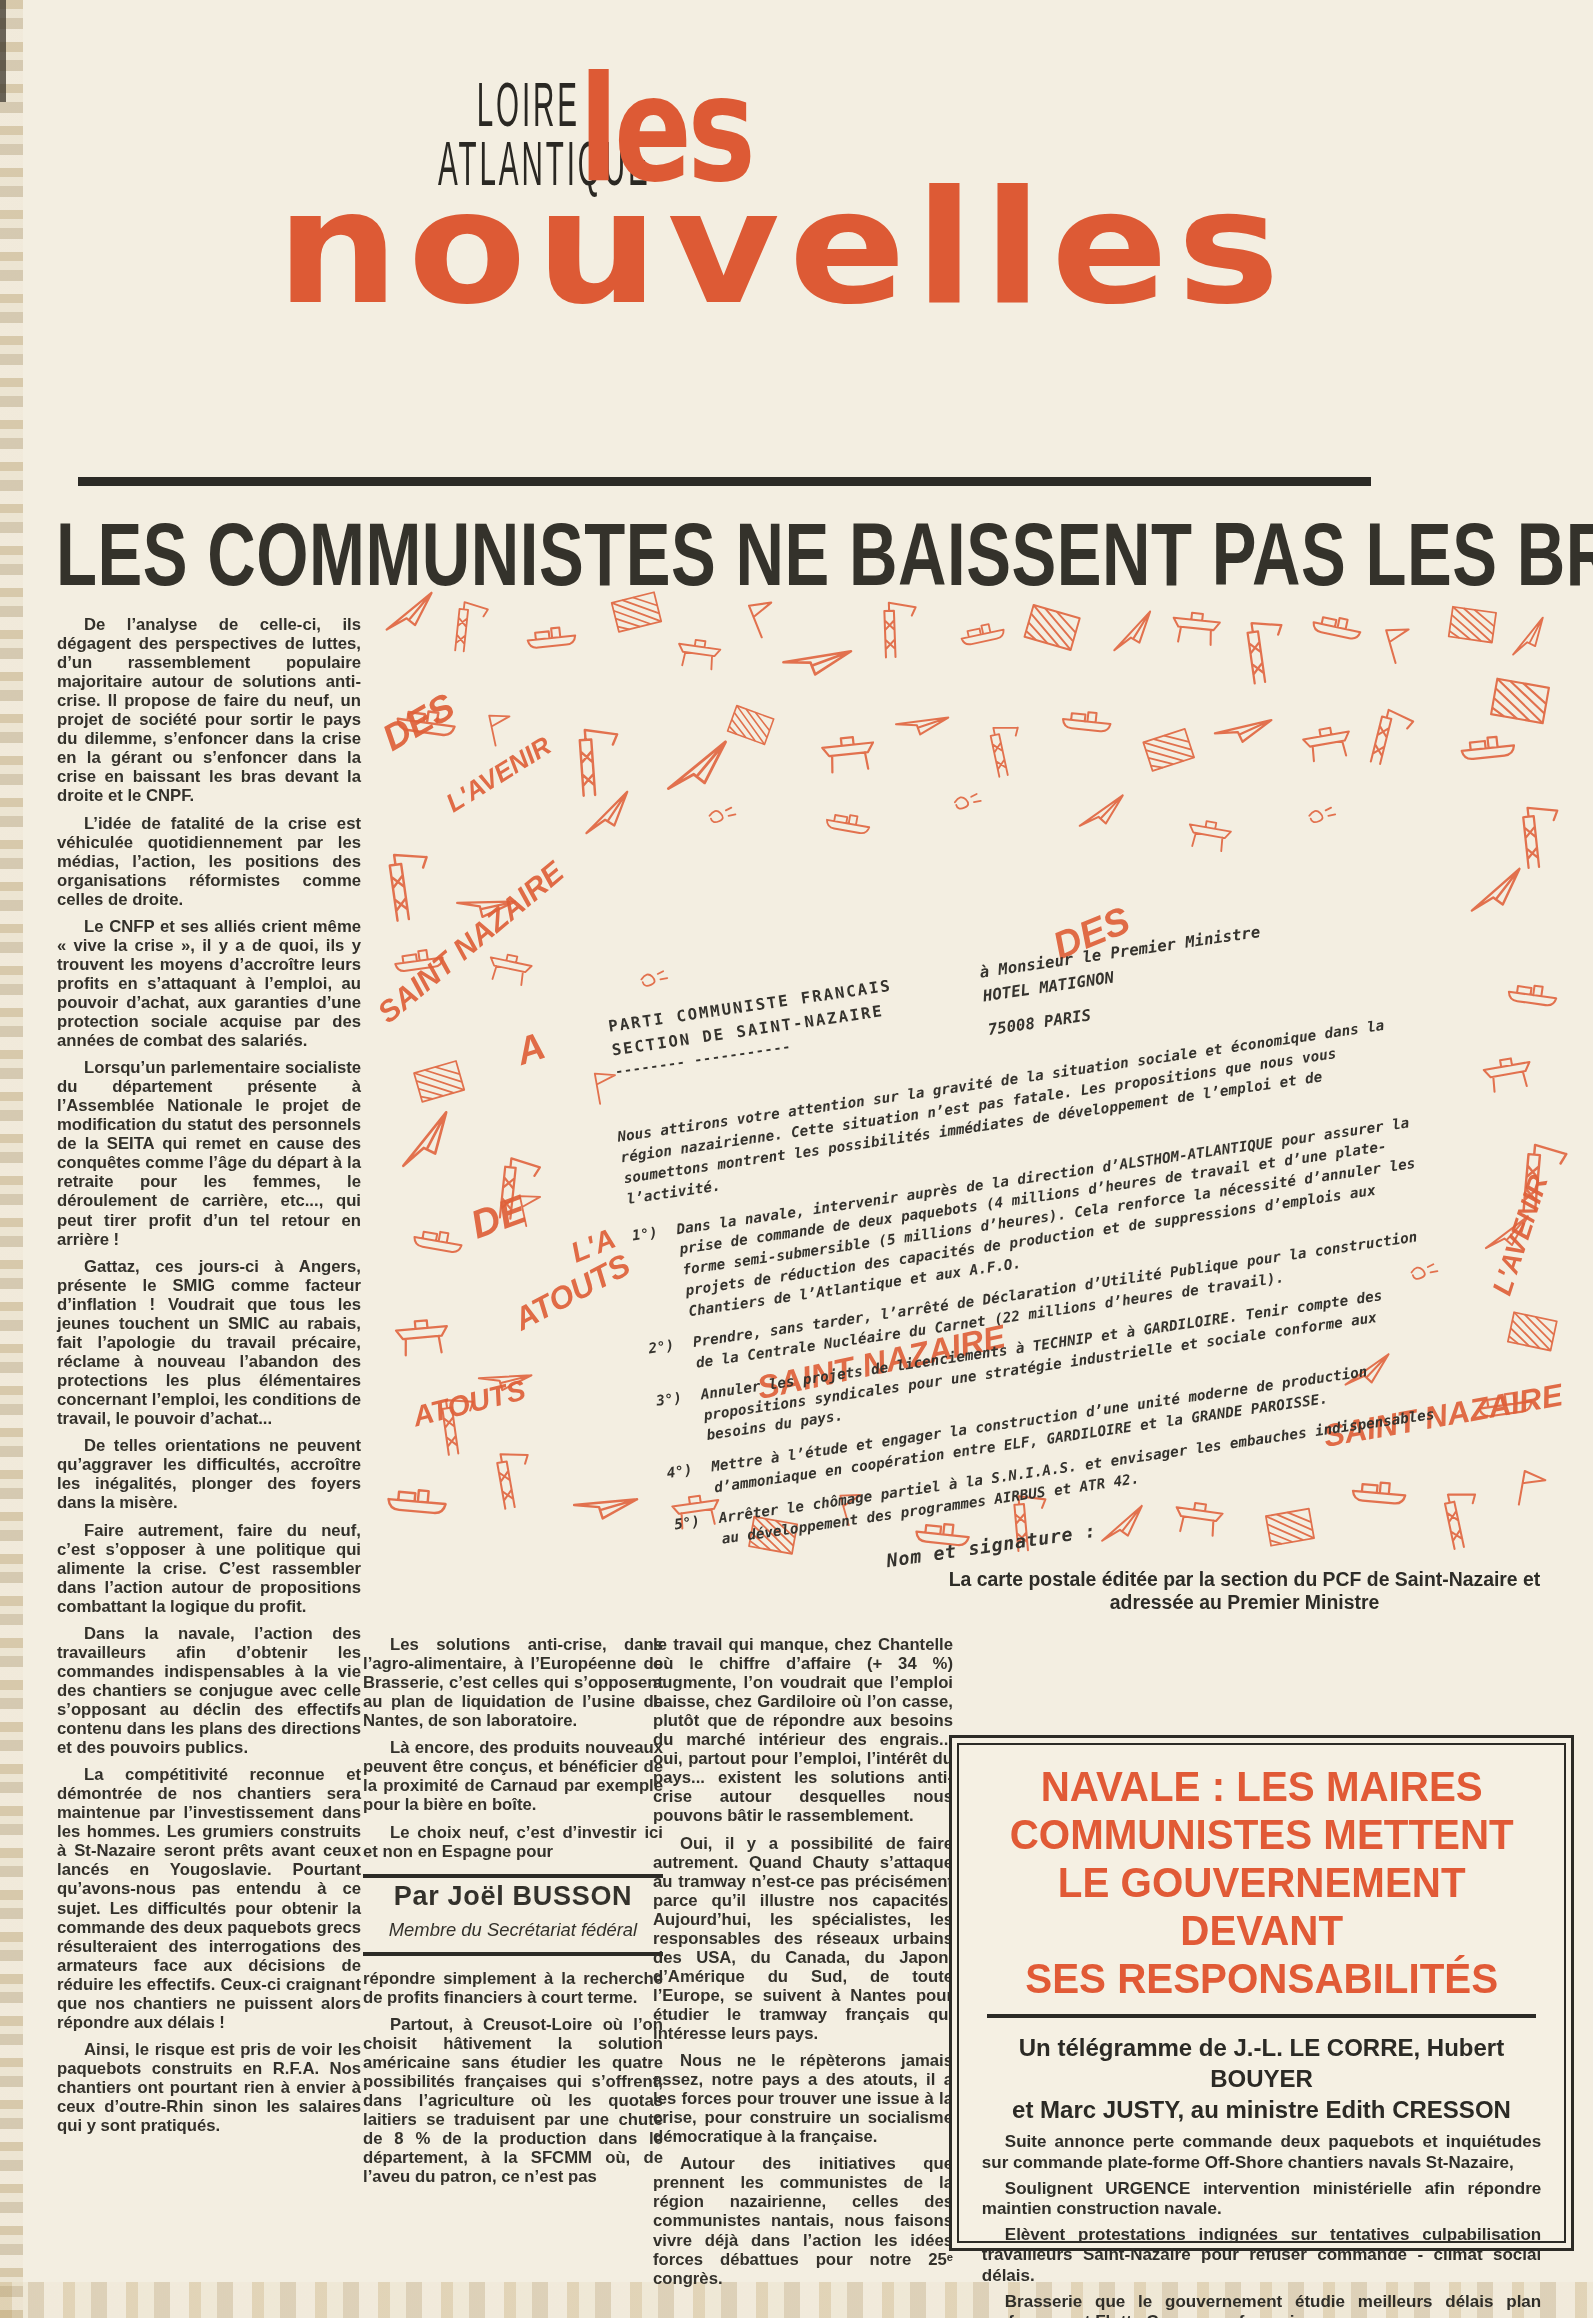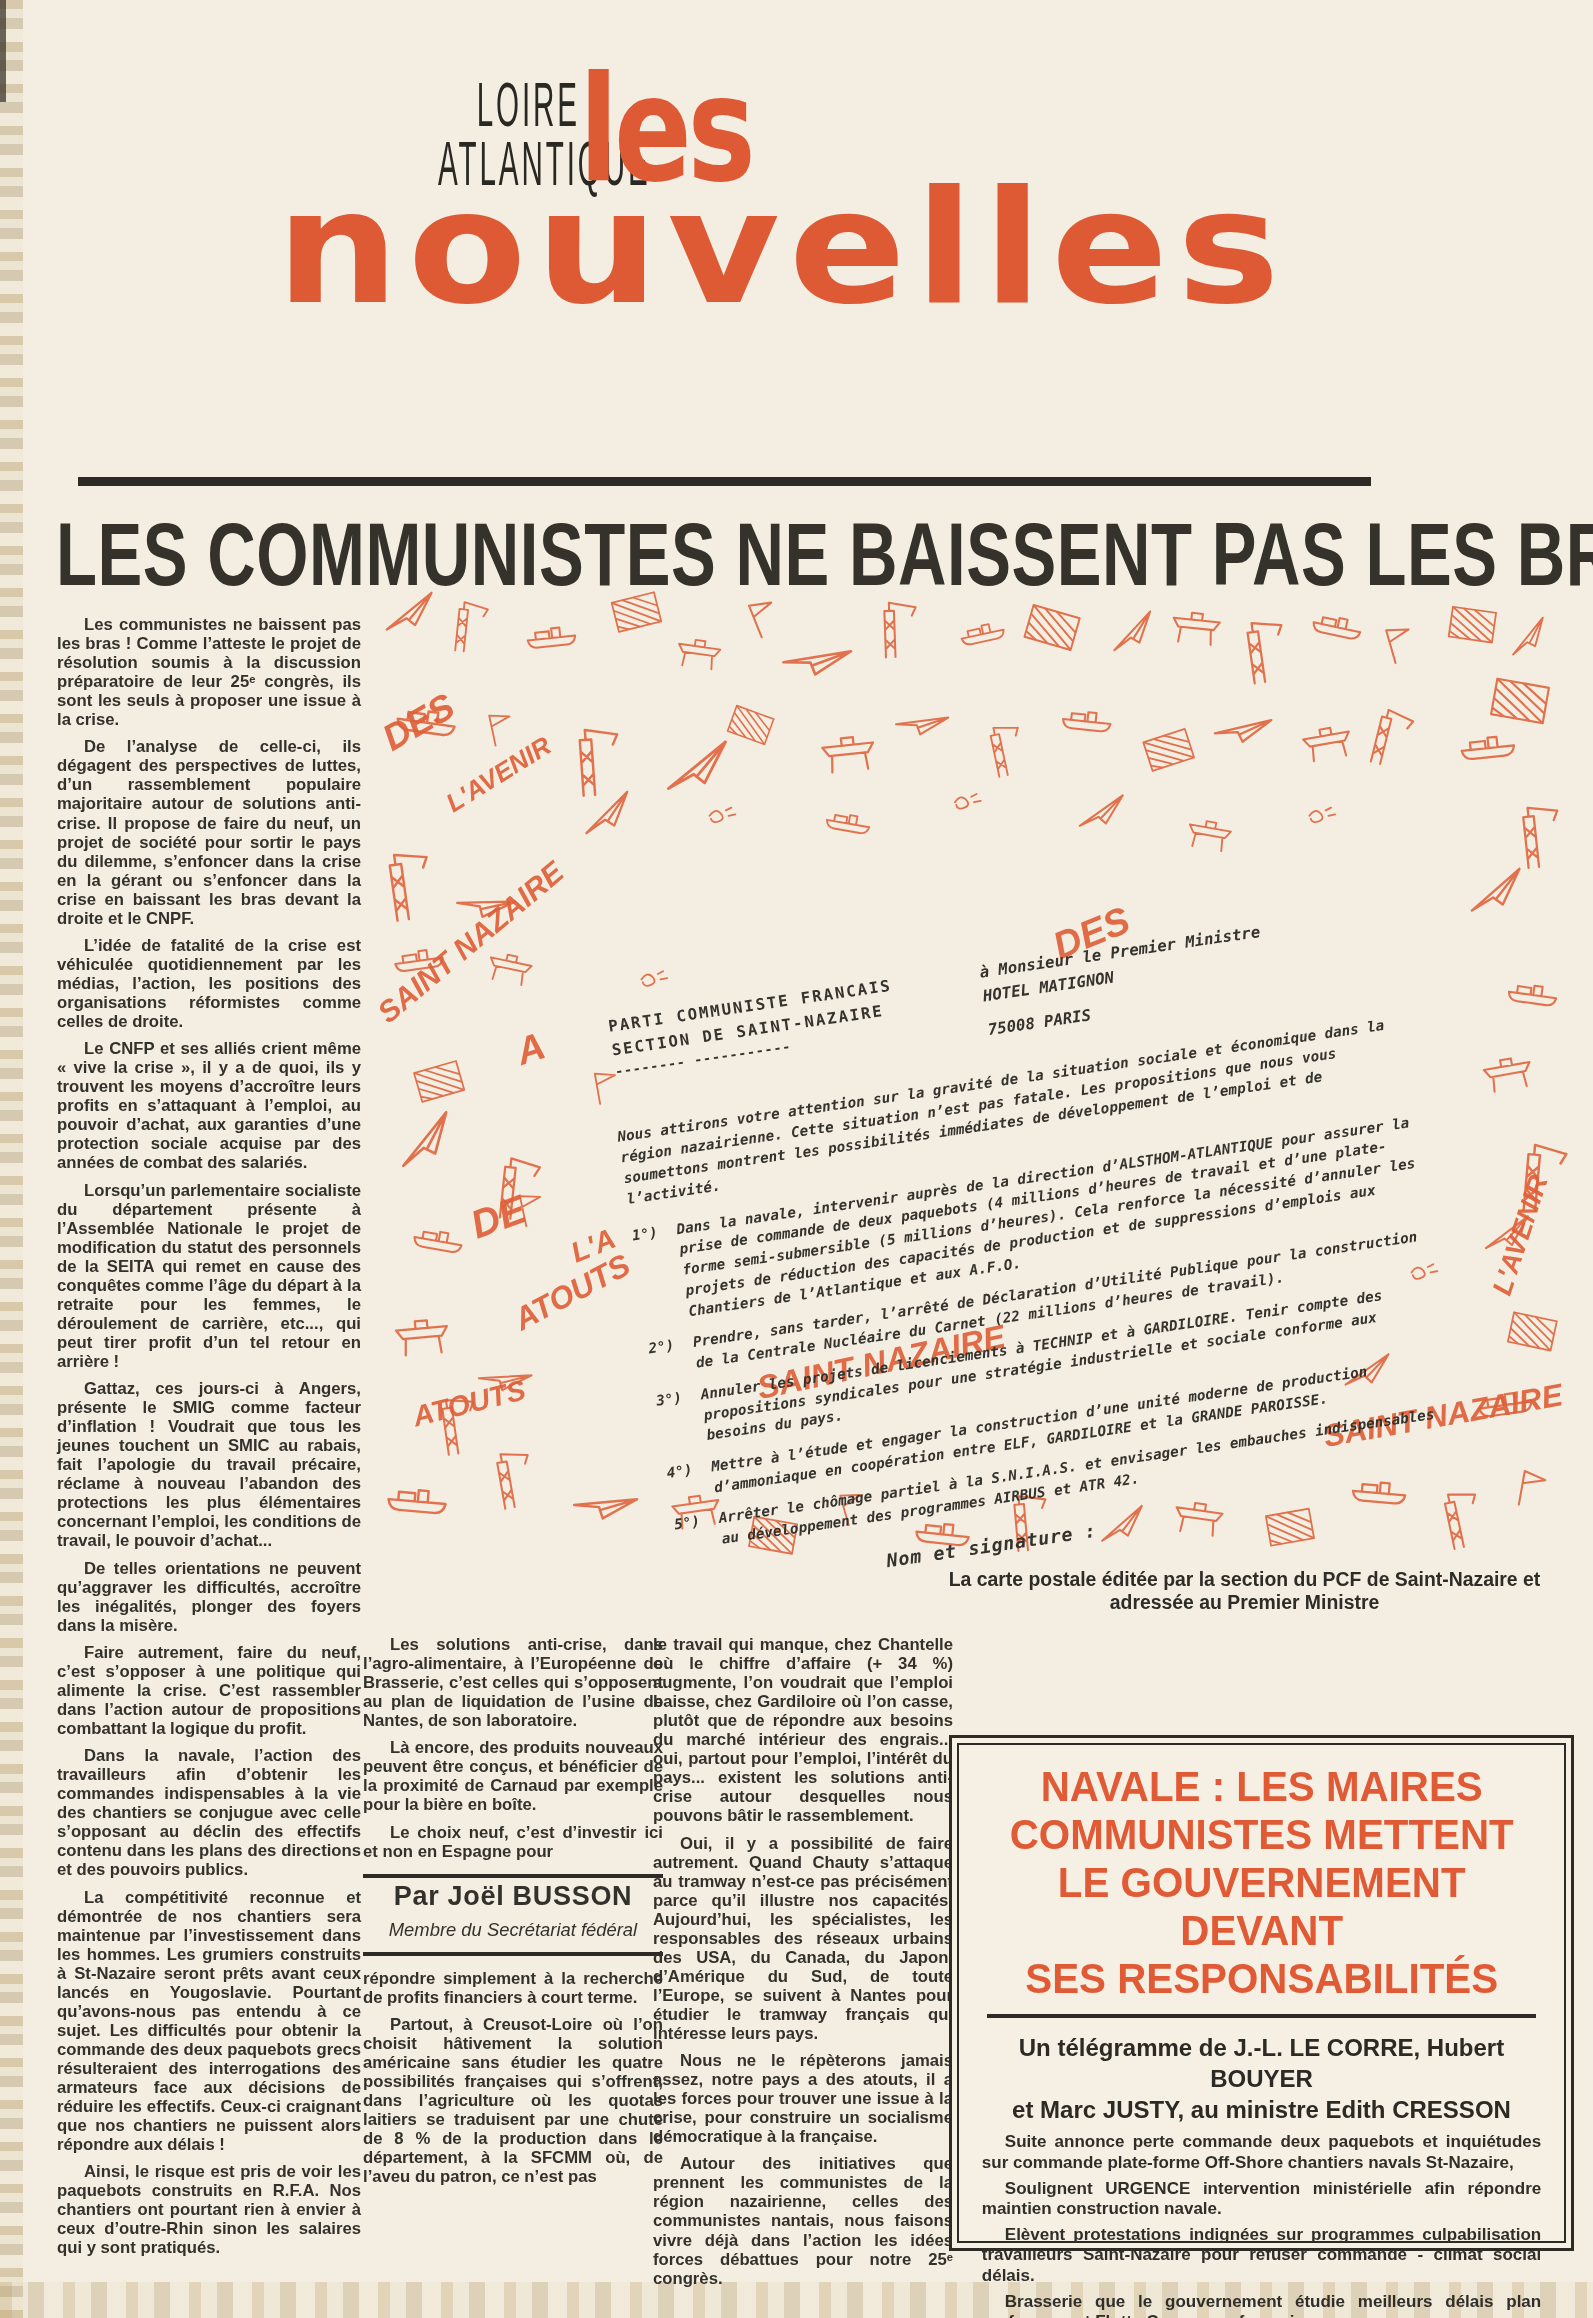--- a/index.html
+++ b/index.html
@@ -106,21 +106,20 @@
     <div>ATLANTIQUE</div>
   </div>
   <div class="m-les">les</div>
   <div class="m-nouv">nouvelles</div>
 
   <div class="m-rule"></div>
 
   <div class="headline">LES COMMUNISTES NE BAISSENT PAS LES BRAS</div>
 
   <div class="col col-left">
-    <p>Les communistes ne baissent pas les bras ! Comme l’atteste le projet de résolution soumis à la discussion préparatoire de leur 25ᵉ congrès, ils sont les seuls à proposer une issue à la crise.</p>
     <p>De l’analyse de celle-ci, ils dégagent des perspectives de luttes, d’un rassemblement populaire majoritaire autour de solutions anti-crise. Il propose de faire du neuf, un projet de société pour sortir le pays du dilemme, s’enfoncer dans la crise en la gérant ou s’enfoncer dans la crise en baissant les bras devant la droite et le CNPF.</p>
     <p>L’idée de fatalité de la crise est véhiculée quotidiennement par les médias, l’action, les positions des organisations réformistes comme celles de droite.</p>
     <p>Le CNFP et ses alliés crient même « vive la crise », il y a de quoi, ils y trouvent les moyens d’accroître leurs profits en s’attaquant à l’emploi, au pouvoir d’achat, aux garanties d’une protection sociale acquise par des années de combat des salariés.</p>
     <p>Lorsqu’un parlementaire socialiste du département présente à l’Assemblée Nationale le projet de modification du statut des personnels de la SEITA qui remet en cause des conquêtes comme l’âge du départ à la retraite pour les femmes, le déroulement de carrière, etc..., qui peut tirer profit d’un tel retour en arrière !</p>
     <p>Gattaz, ces jours-ci à Angers, présente le SMIG comme facteur d’inflation ! Voudrait que tous les jeunes touchent un SMIC au rabais, fait l’apologie du travail précaire, réclame à nouveau l’abandon des protections les plus élémentaires concernant l’emploi, les conditions de travail, le pouvoir d’achat...</p>
     <p>De telles orientations ne peuvent qu’aggraver les difficultés, accroître les inégalités, plonger des foyers dans la misère.</p>
     <p>Faire autrement, faire du neuf, c’est s’opposer à une politique qui alimente la crise. C’est rassembler dans l’action autour de propositions combattant la logique du profit.</p>
     <p>Dans la navale, l’action des travailleurs afin d’obtenir les commandes indispensables à la vie des chantiers se conjugue avec celle s’opposant au déclin des effectifs contenu dans les plans des directions et des pouvoirs publics.</p>
     <p>La compétitivité reconnue et démontrée de nos chantiers sera maintenue par l’investissement dans les hommes. Les grumiers construits à St-Nazaire seront prêts avant ceux lancés en Yougoslavie. Pourtant qu’avons-nous pas entendu à ce sujet. Les difficultés pour obtenir la commande des deux paquebots grecs résulteraient des interrogations des armateurs face aux décisions de réduire les effectifs. Ceux-ci craignant que nos chantiers ne puissent alors répondre aux délais !</p>
     <p>Ainsi, le risque est pris de voir les paquebots construits en R.F.A. Nos chantiers ont pourtant rien à envier à ceux d’outre-Rhin sinon les salaires qui y sont pratiqués.</p>
@@ -315,21 +314,21 @@
         <div>SES RESPONSABILITÉS</div>
       </div>
       <div class="t-rule"></div>
       <div class="t-sub">
         <div>Un télégramme de J.-L. LE CORRE, Hubert BOUYER</div>
         <div>et Marc JUSTY, au ministre Edith CRESSON</div>
       </div>
       <div class="t-body">
         <p>Suite annonce perte commande deux paquebots et inquiétudes sur commande plate-forme Off-Shore chantiers navals St-Nazaire,</p>
         <p>Soulignent URGENCE intervention ministérielle afin répondre maintien construction navale.</p>
-        <p>Elèvent protestations indignées sur programmes culpabilisation travailleurs Saint-Nazaire pour refuser commande - climat social délais.</p>
+        <p>Elèvent protestations indignées sur tentatives culpabilisation travailleurs Saint-Nazaire pour refuser commande - climat social délais.</p>
         <p>Brasserie que le gouvernement étudie meilleurs délais plan renforcement Flotte Commerce français.</p>
       </div>
 
     </div>
   </div>
 
 </div>
 
 
 </body></html>

